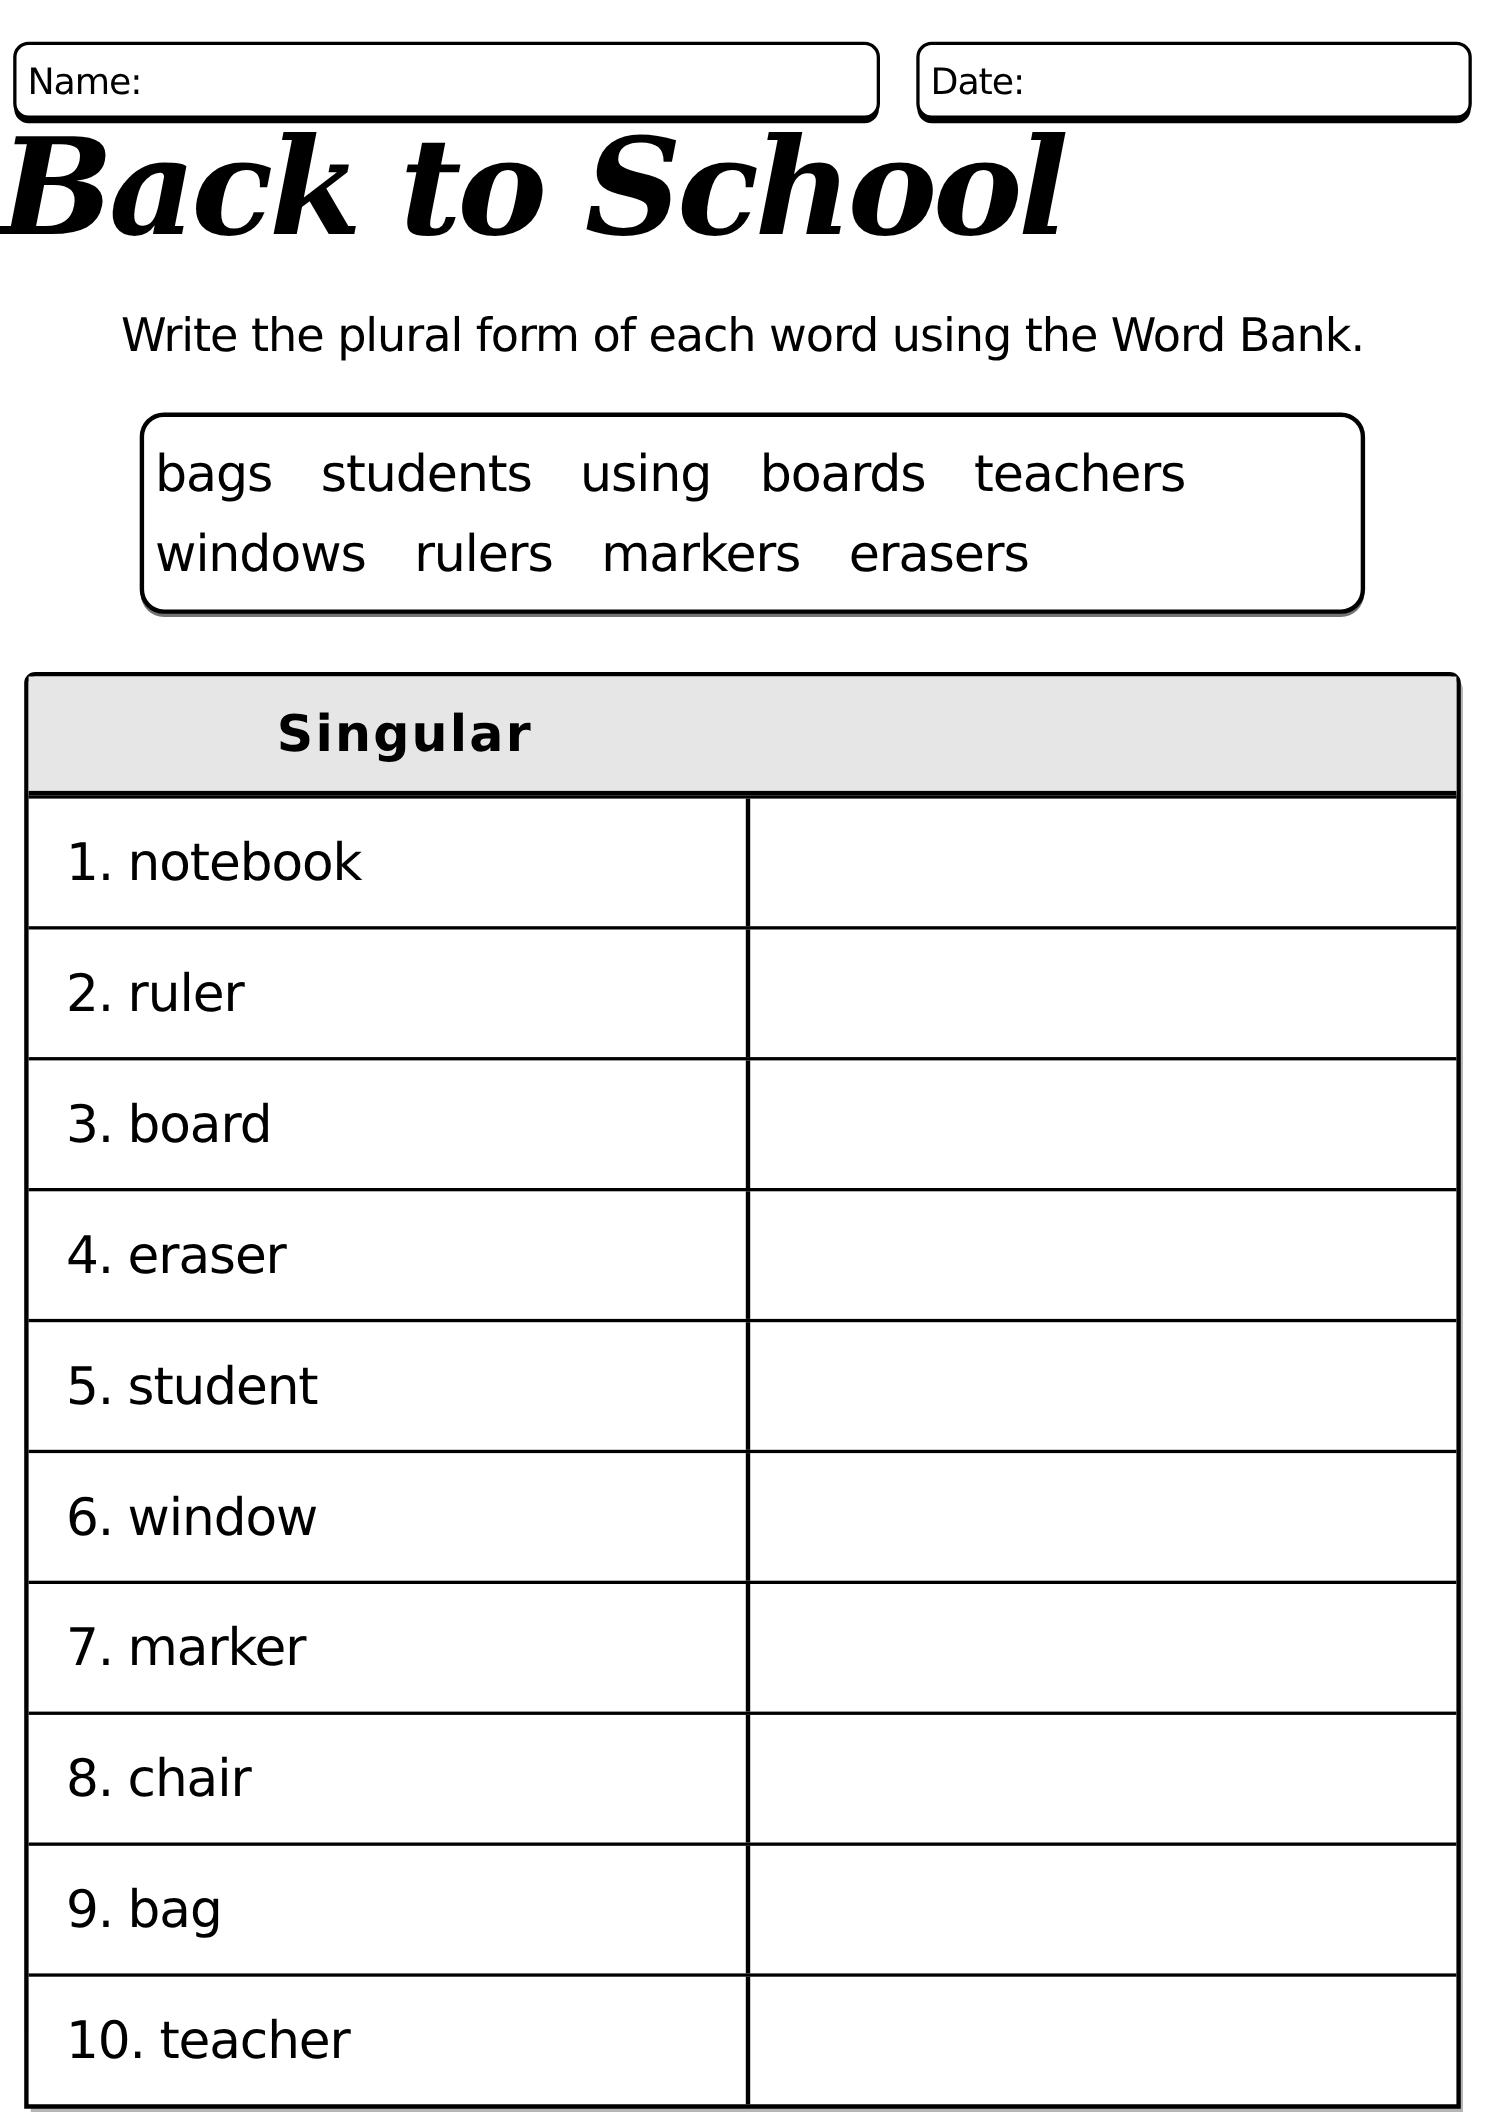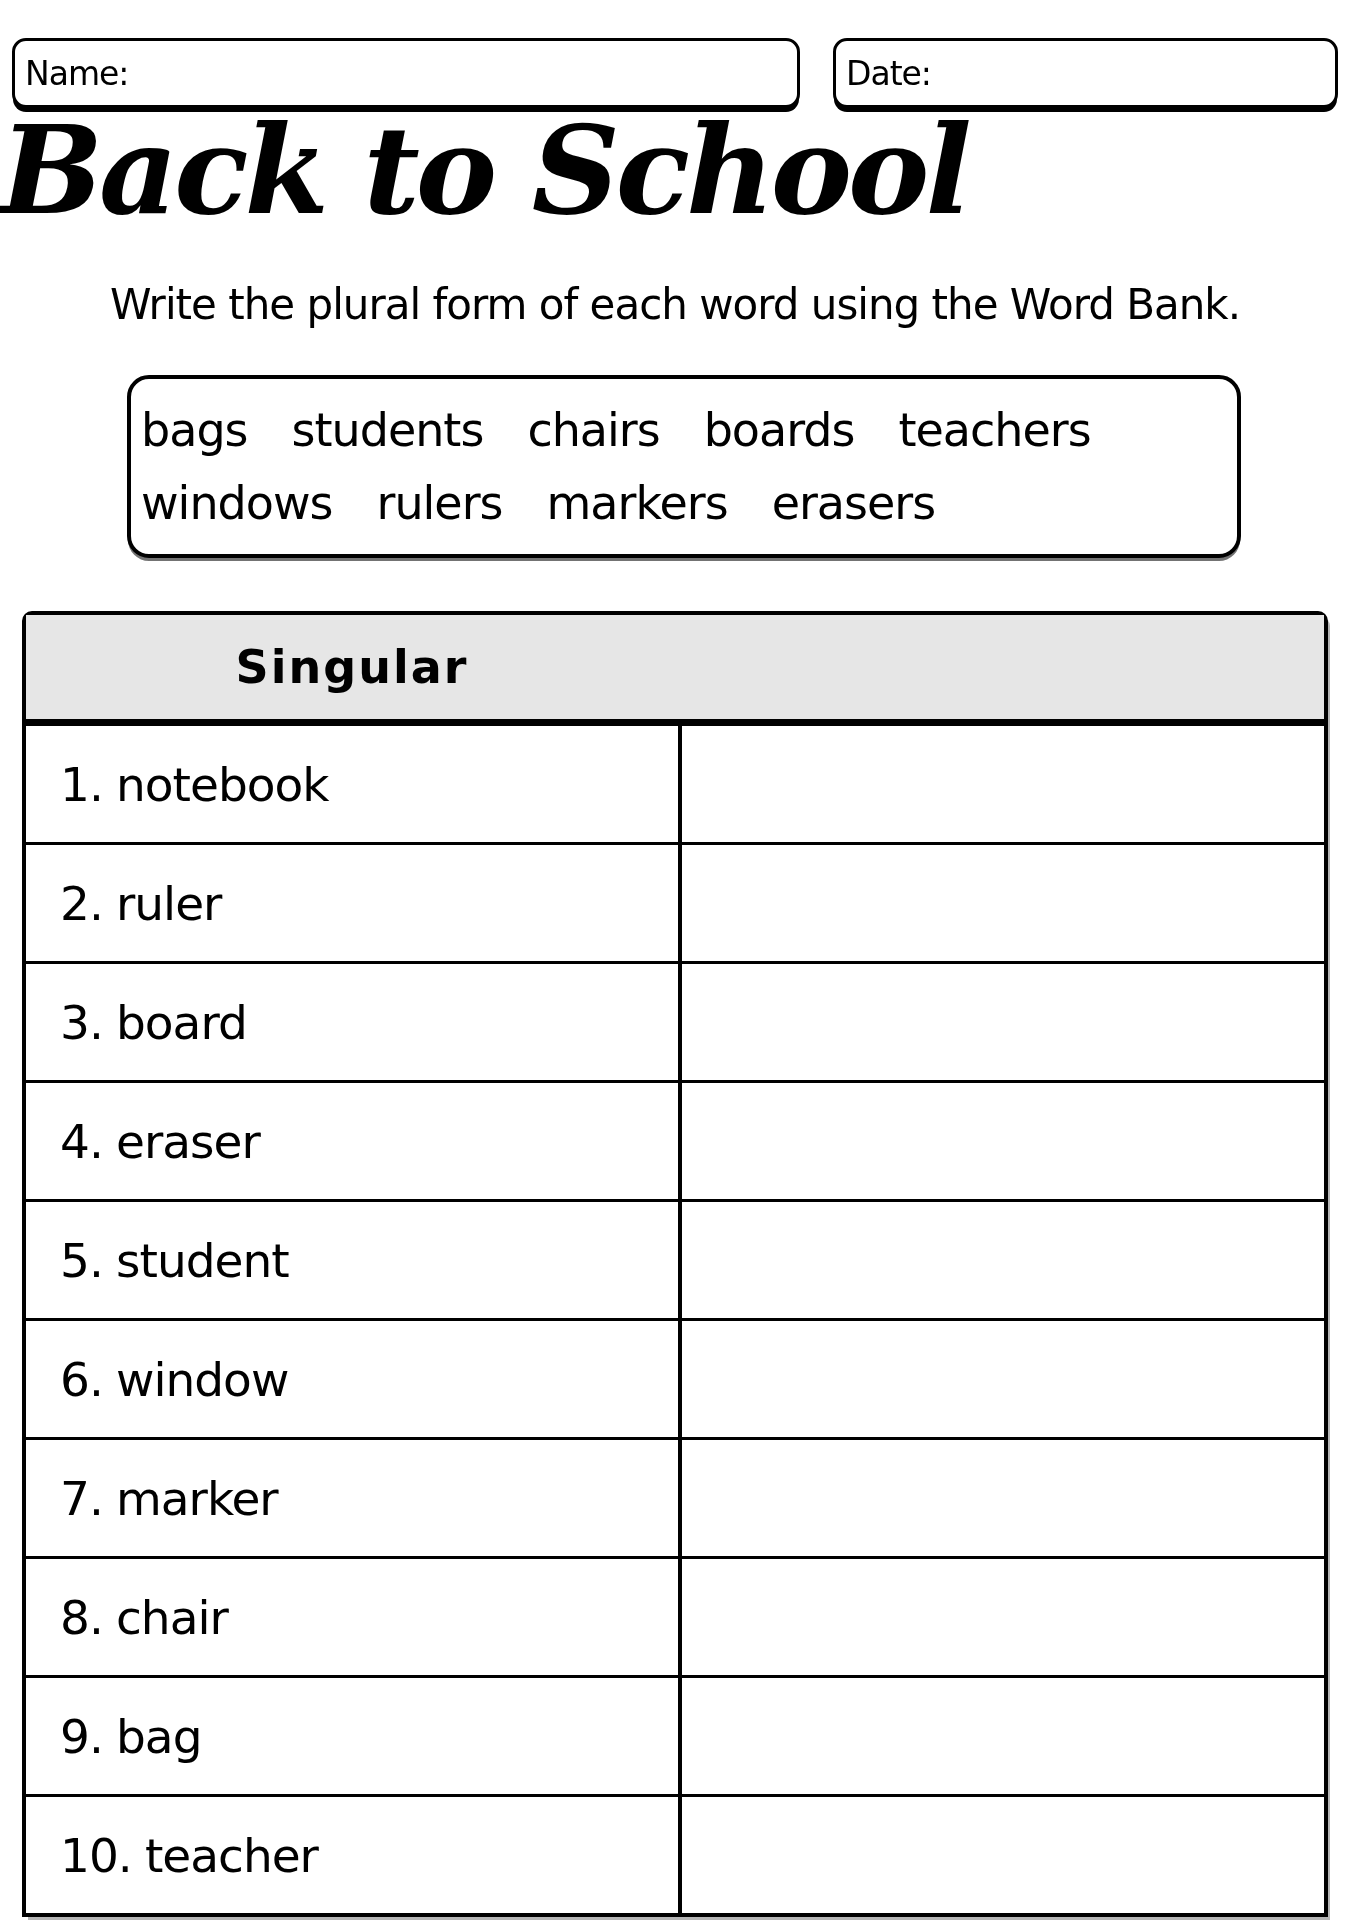--- a/index.html
+++ b/index.html
@@ -106,20 +106,21 @@
     box-shadow: 4px 5px 0 -2px #b5b5b5;
     display: flex;
     flex-direction: column;
   }
   .thead {
     height: 108px;
     flex: 0 0 108px;
     background: #e6e6e6;
     display: flex;
     border-bottom: 4px solid #000;
+    padding-left: 16px;
   }
   .th {
     display: flex;
     align-items: center;
     justify-content: center;
     font-weight: bold;
     font-size: 46px;
     letter-spacing: 2px;
     color: #000;
   }
@@ -161,21 +162,21 @@
   </div>
 
   <div class="title">Back to School</div>
 
   <div class="instruction">Write the plural form of each word using the Word Bank.</div>
 
   <div class="word-bank">
     <div class="word-bank-line">
       <span>bags</span>
       <span>students</span>
-      <span>chairs</span>
+      <span>using</span>
       <span>boards</span>
       <span>teachers</span>
     </div>
     <div class="word-bank-line">
       <span>windows</span>
       <span>rulers</span>
       <span>markers</span>
       <span>erasers</span>
     </div>
   </div>

